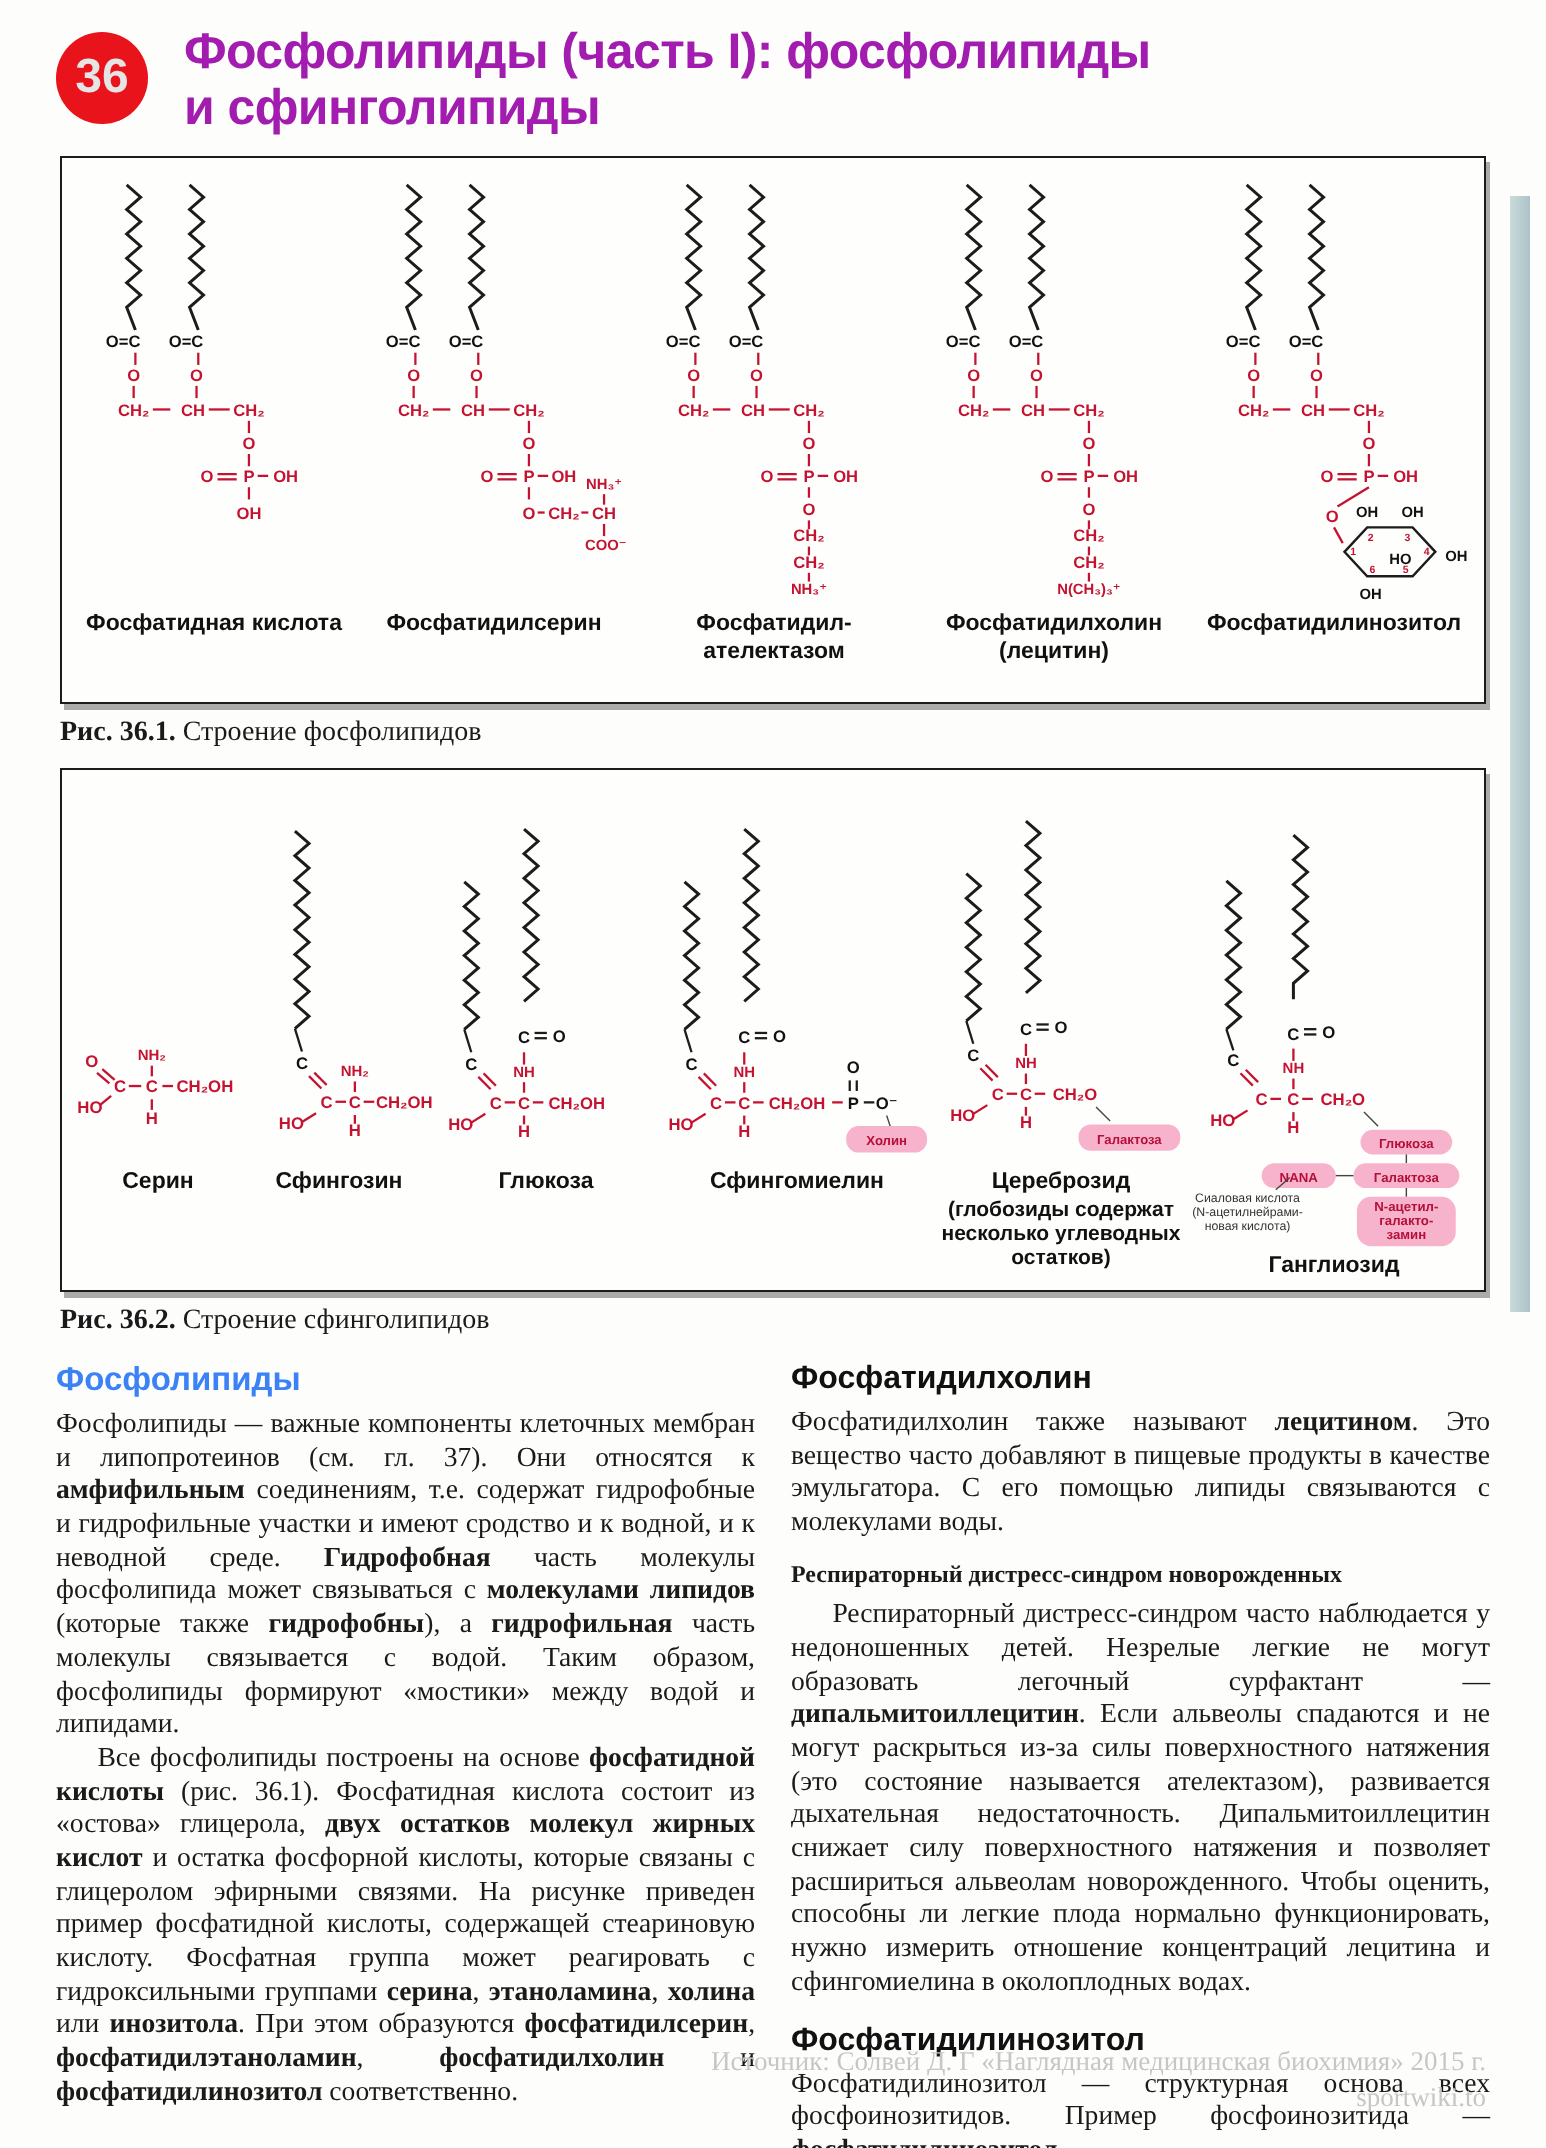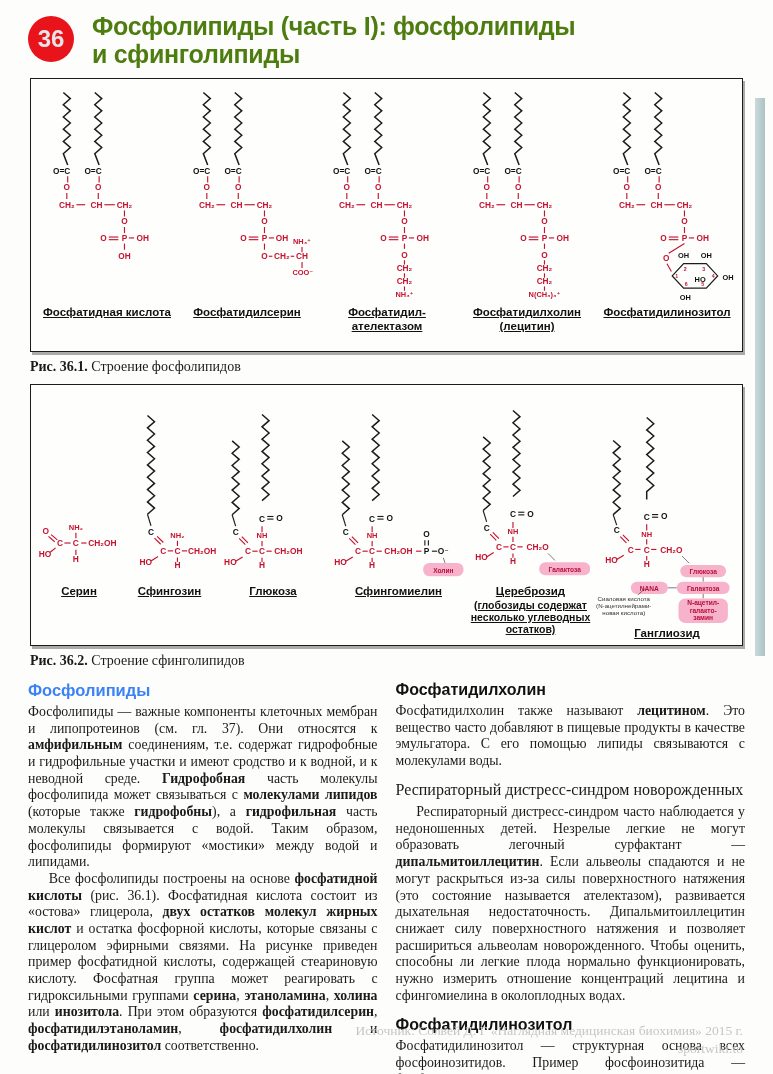--- a/index.html
+++ b/index.html
@@ -10,37 +10,37 @@
   }
   .page{padding:12px 28px 0 28px;position:relative}
   
   .hdr{display:flex;align-items:flex-start;margin-bottom:10px}
   .numcirc{
     width:46px;height:46px;border-radius:50%;background:#e8131b;color:#e5e5e5;
     display:flex;align-items:center;justify-content:center;
     font:bold 24px "Liberation Sans","DejaVu Sans",sans-serif;margin-top:4px;flex:none;
   }
   .title{
-    margin-left:18px;color:#4d7c0f;
+    margin-left:18px;color:#a21caf;
     font:bold 25px/1.12 "Liberation Sans","DejaVu Sans",sans-serif;
     letter-spacing:-0.3px;
   }
   
   .figbox{
     border:1.6px solid #1c1c1c;background:#fefefc;
     box-shadow:2px 3px 0 rgba(70,70,70,.45);
     margin:0 2px;
   }
   .fig1{height:262px;display:flex;justify-content:space-between;align-items:flex-start;padding:10px 6px 0 6px}
   .fig2{height:256px;display:flex;justify-content:space-between;align-items:flex-end;padding:0 6px 4px 6px}
   .fitem{display:flex;flex-direction:column;align-items:center}
   .f2item{display:flex;flex-direction:column;align-items:center;justify-content:flex-end;height:250px}
   .figlabel{
     font:bold 11.5px/1.18 "Liberation Sans","DejaVu Sans",sans-serif;
-    text-align:center;margin-top:3px;color:#111;text-decoration:underline;
+    text-align:center;margin-top:3px;color:#111;
   }
   .f2labelblock{height:56px;padding-top:4px}
   .figsub{font:bold 10.5px/1.15 "Liberation Sans","DejaVu Sans",sans-serif;text-align:center;color:#111}
   .caption{margin:7px 2px 9px 2px;font-size:14px}
   .caption b{font-weight:bold}
   
   svg text{font-family:"Liberation Sans","DejaVu Sans",sans-serif;font-weight:bold}
   .t9{font-size:9.5px}.t8{font-size:8.5px}.t6{font-size:6px}.t65{font-size:7px;font-weight:normal}
   .r{fill:#c41230}.k{fill:#111}
   .zig{fill:none;stroke:#1c1c1c;stroke-width:1.7}
@@ -57,21 +57,21 @@
   .b{font-weight:bold}
   .indent{text-indent:1.5em}
   .redhead{
     color:#3b82f6;font:bold 16.5px "Liberation Sans","DejaVu Sans",sans-serif;
     margin:0 0 4px 0;
   }
   .blackhead{
     color:#111;font:bold 16px "Liberation Sans","DejaVu Sans",sans-serif;
     margin:0 0 4px 0;
   }
-  .serifhead{font-weight:normal;font-size:16px;margin:10px 0 5px 0}
+  .serifhead{font-weight:bold;font-size:12px;margin:10px 0 5px 0}
   .mt10{margin-top:12px}
   
   .footer{
     position:absolute;left:0;right:30px;top:1022px;text-align:right;
     color:#c6c6c6;font-size:13.5px;line-height:1.35;
   }
   
   .edgestrip{
     position:absolute;right:8px;top:98px;width:10px;height:558px;
     background:linear-gradient(to right,#c2d4d6,#9db9bc);opacity:.85;

